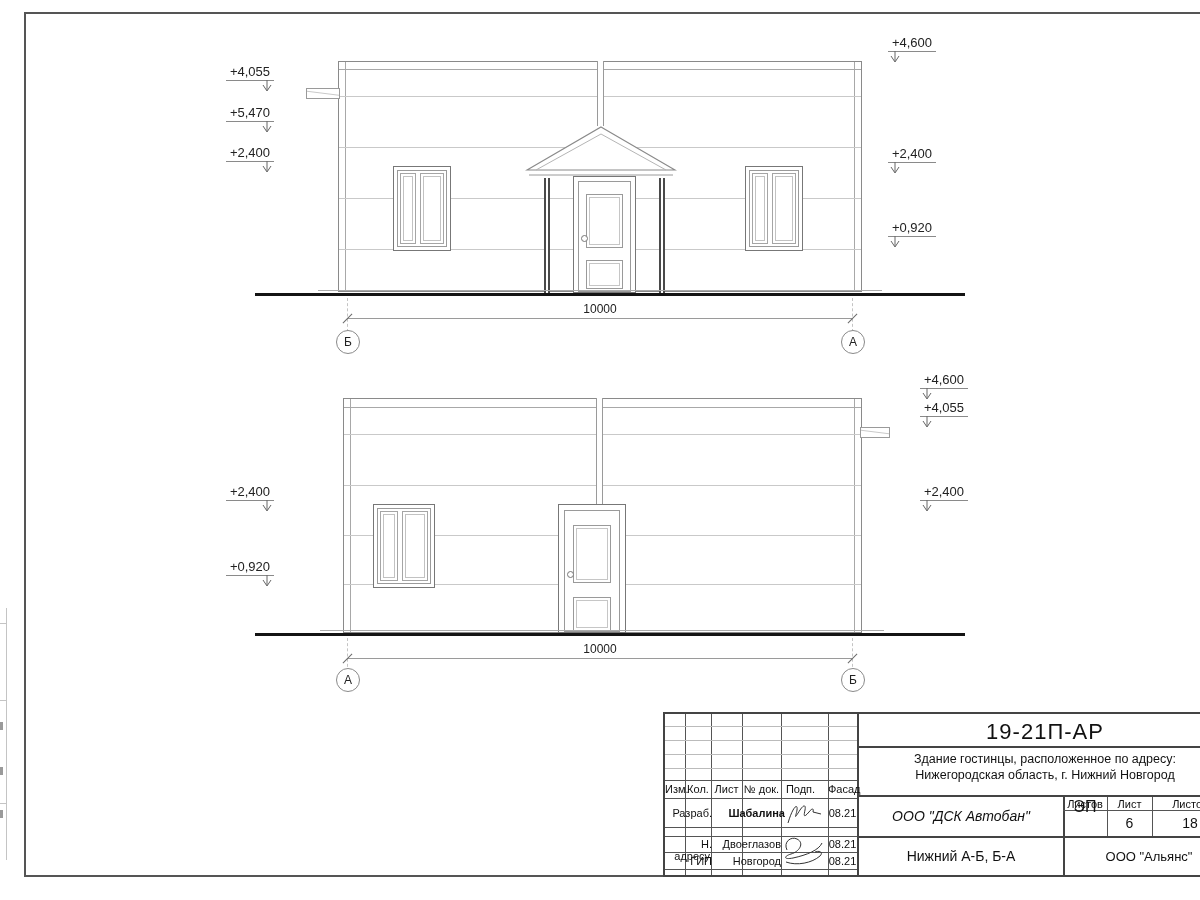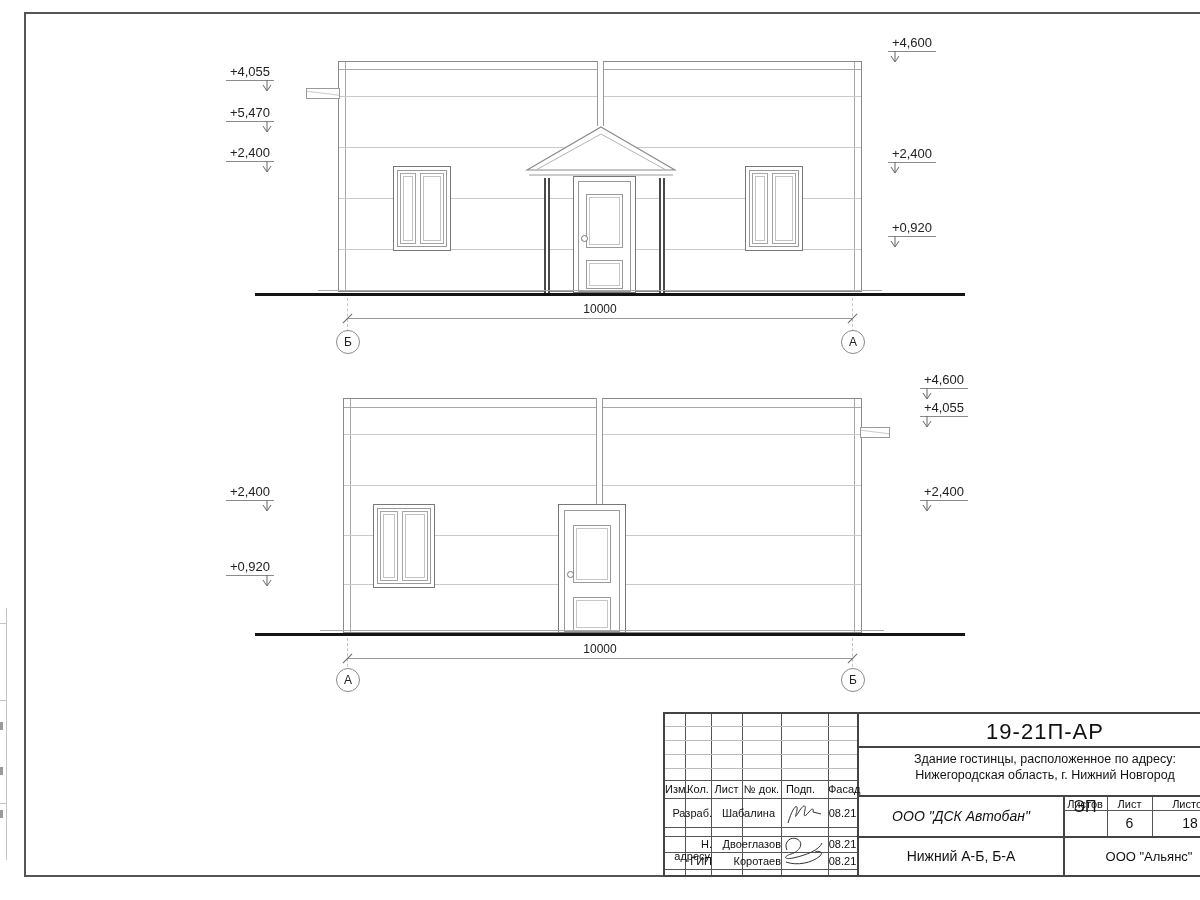--- a/index.html
+++ b/index.html
@@ -301,29 +301,29 @@
     <div class="hl" style="left:192px;top:122px;width:376px;height:2px;background:#444;"></div>
 
     <div class="txt" style="left:0;top:69px;width:20px;">Изм.</div>
     <div class="txt" style="left:20px;top:69px;width:26px;">Кол.</div>
     <div class="txt" style="left:46px;top:69px;width:31px;">Лист</div>
     <div class="txt" style="left:77px;top:69px;width:39px;">№ док.</div>
     <div class="txt" style="left:112px;top:69px;width:47px;">Подп.</div>
     <div class="txt" style="left:163px;top:69px;width:29px;">Фасад</div>
 
     <div class="txt left-al" style="left:3px;top:93px;width:44px;">Разраб.</div>
-    <div class="txt left-al" style="left:44px;top:93px;width:66px;">Шабалина</div>
+    <div class="txt left-al" style="left:54px;top:93px;width:66px;font-weight:bold;">Шабалина</div>
     <div class="txt" style="left:163px;top:93px;width:29px;">08.21</div>
 
     <div class="txt left-al" style="left:3px;top:124px;width:44px;">Н. адресу.</div>
     <div class="txt left-al" style="left:50px;top:124px;width:66px;">Двоеглазов</div>
     <div class="txt" style="left:163px;top:124px;width:29px;">08.21</div>
 
     <div class="txt left-al" style="left:3px;top:141px;width:44px;">ГИП</div>
-    <div class="txt left-al" style="left:50px;top:141px;width:66px;">Коротаев</div>
+    <div class="txt left-al" style="left:50px;top:141px;width:66px;">Новгород</div>
     <div class="txt" style="left:163px;top:141px;width:29px;">08.21</div>
 
     <svg class="abs" style="left:118px;top:87px;" width="44" height="26" viewBox="0 0 44 26">
       <path d="M5,22 C10,5 15,2 14,9 C13,15 10,20 17,9 C21,3 23,4 22,9 C21,14 20,18 26,11 C29,7 31,7 30,11 L38,13" fill="none" stroke="#333" stroke-width="1"></path>
     </svg>
     <svg class="abs" style="left:114px;top:118px;" width="48" height="38" viewBox="0 0 48 38">
       <path d="M8,18 C4,10 12,4 18,7 C26,11 20,20 12,22 C5,24 4,28 14,26 C28,23 40,18 43,11 M7,30 C18,34 33,31 41,24 C44,21 42,18 36,20" fill="none" stroke="#333" stroke-width="1"></path>
     </svg>
 
     <div class="txt code" style="left:192px;top:5px;width:376px;">19-21П-АР</div>

